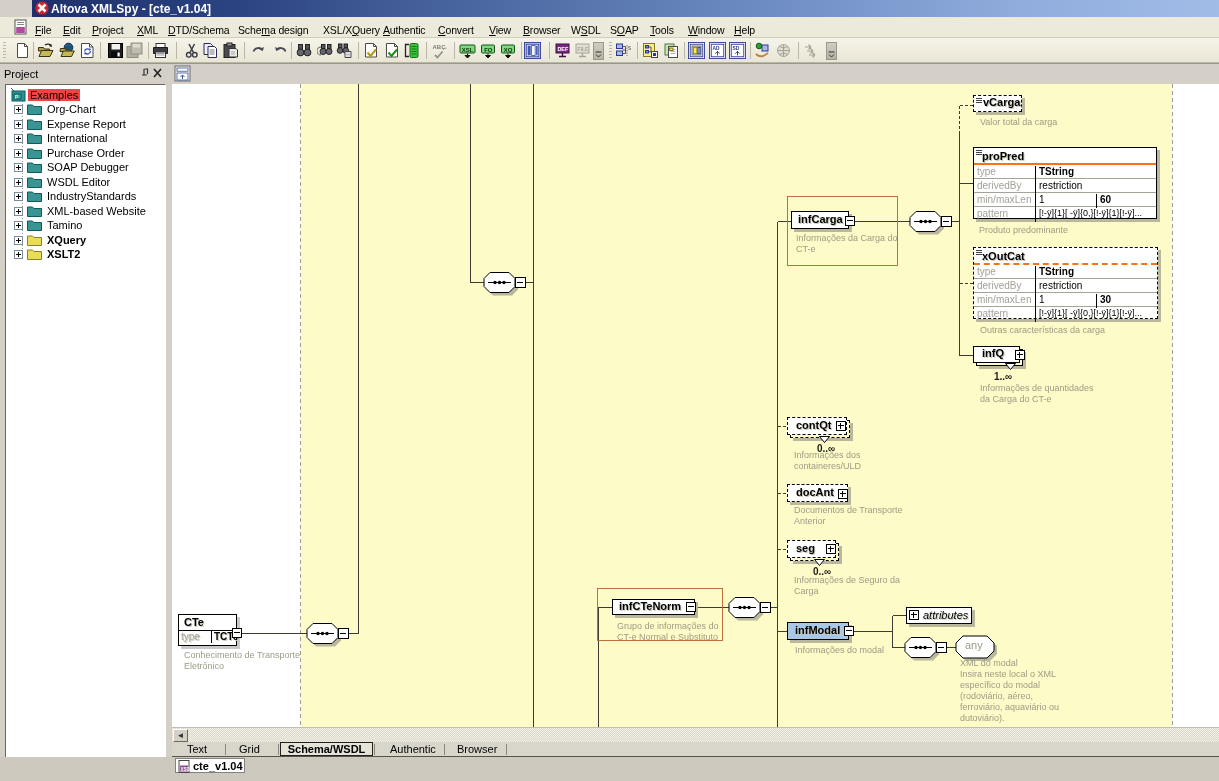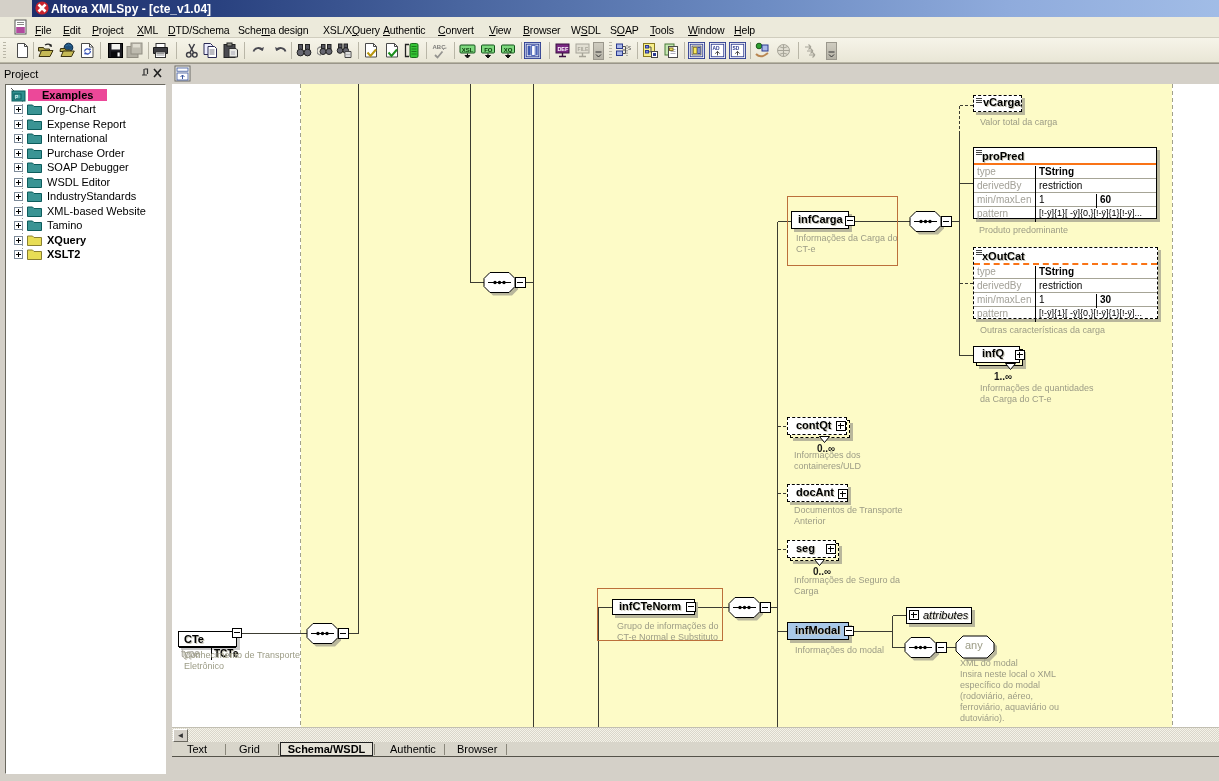--- a/index.html
+++ b/index.html
@@ -354,21 +354,21 @@
     </div>
     <div id="treebox">
       <div style="position:absolute;left:16px;top:10px;width:1px;height:160px;background:repeating-linear-gradient(180deg,#999 0 1px,transparent 1px 3px)"></div>
       <div class="trow" style="top:3px">
         <svg style="position:absolute;left:3px;top:0px" width="20" height="15" viewBox="0 0 20 15">
             <path d="M2 0 l4 4" stroke="#555"></path>
             <rect x="3" y="3" width="13" height="10" fill="#2f8f8f" stroke="#0c5c5c"></rect>
             <rect x="5" y="6" width="7" height="5" fill="#44a5a5" stroke="#0c5c5c"></rect>
             <text x="6" y="11" font-size="5" fill="#fff">P</text>
           </svg>
-        <span class="lbl" style="left:22px;background:#ec4899;font-weight:bold;padding:0 14px">Examples</span>
+        <span class="lbl" style="left:22px;background:#ef4444;font-weight:normal;padding:0 2px">Examples</span>
       </div>
       <div class="trow" style="top:17px">
           <span class="exp"></span>
           <svg class="folder" viewBox="0 0 15 12">
             <path d="M0.5 2 h5 l1.5 1.5 h7.5 v8 h-14 z" fill="#3a9494" stroke="#0c5c5c"></path>
           </svg>
           <span class="lbl" style="left:41px">Org-Chart</span>
         </div>
       <div class="trow" style="top:32px">
           <span class="exp"></span>
@@ -537,21 +537,21 @@
           <line x1="771" y1="137.5" x2="777" y2="137.5"></line>
           <line x1="766" y1="563.5" x2="772" y2="563.5"></line>
         </g>
       </g>
       <text x="793" y="565" font-size="11" fill="#9c9c86" font-family="Liberation Sans">any</text>
     </svg>
 
     <div class="orect" style="left:425px;top:504px;width:126px;height:53px"></div>
     <div class="orect" style="left:615px;top:112px;width:111px;height:70px"></div>
 
-    <div class="ebox" style="left:6px;top:547px;width:59px;height:16px;box-shadow:3px 3px 0 #c9c9c9">
+    <div class="ebox" style="left:6px;top:530px;width:59px;height:32px;box-shadow:3px 3px 0 #c9c9c9">
       <div style="position:absolute;left:5px;top:1px">CTe</div>
       <div style="position:absolute;left:0;top:15px;width:100%;height:12px;border-top:1px solid #000;font-weight:normal;font-size:10px">
         <span style="position:absolute;left:2px;top:0px;color:#a3a198">type</span>
         <span style="position:absolute;left:32px;top:0px;border-left:1px solid #000;padding-left:2px;height:12px;font-weight:bold">TCTe</span>
       </div>
     </div>
     <div class="pm" style="left:60px;top:544px"></div>
     <div class="ann" style="left:12px;top:566px">Conhecimento de Transporte<br>Eletrônico</div>
 
     <div class="ebox" style="left:440px;top:515px;width:83px;height:16px">
@@ -683,14 +683,24 @@
     <div class="tsep" style="left:53px"></div>
     <div class="vtab" style="left:67px">Grid</div>
     <div class="tsep" style="left:106px"></div>
     <div id="activetab">Schema/WSDL</div>
     <div class="tsep" style="left:202px"></div>
     <div class="vtab" style="left:218px">Authentic</div>
     <div class="tsep" style="left:272px"></div>
     <div class="vtab" style="left:285px">Browser</div>
     <div class="tsep" style="left:334px"></div>
   </div>
+  <div id="bottombar">
+    <div id="filetab">
+      <svg style="position:absolute;left:2px;top:1px" width="13" height="13" viewBox="0 0 13 13">
+          <rect x="1" y="0.5" width="10" height="12" fill="#fff" stroke="#444"></rect>
+          <rect x="2" y="5.5" width="8" height="6" fill="#8c4a8c"></rect>
+          <text x="2.6" y="10.5" font-size="4.5" fill="#fff" font-family="Liberation Sans">XSD</text>
+        </svg>
+      <span style="position:absolute;left:17px;top:1px">cte_v1.04</span>
+    </div>
+  </div>
 
 </div>
 
 </body></html>

